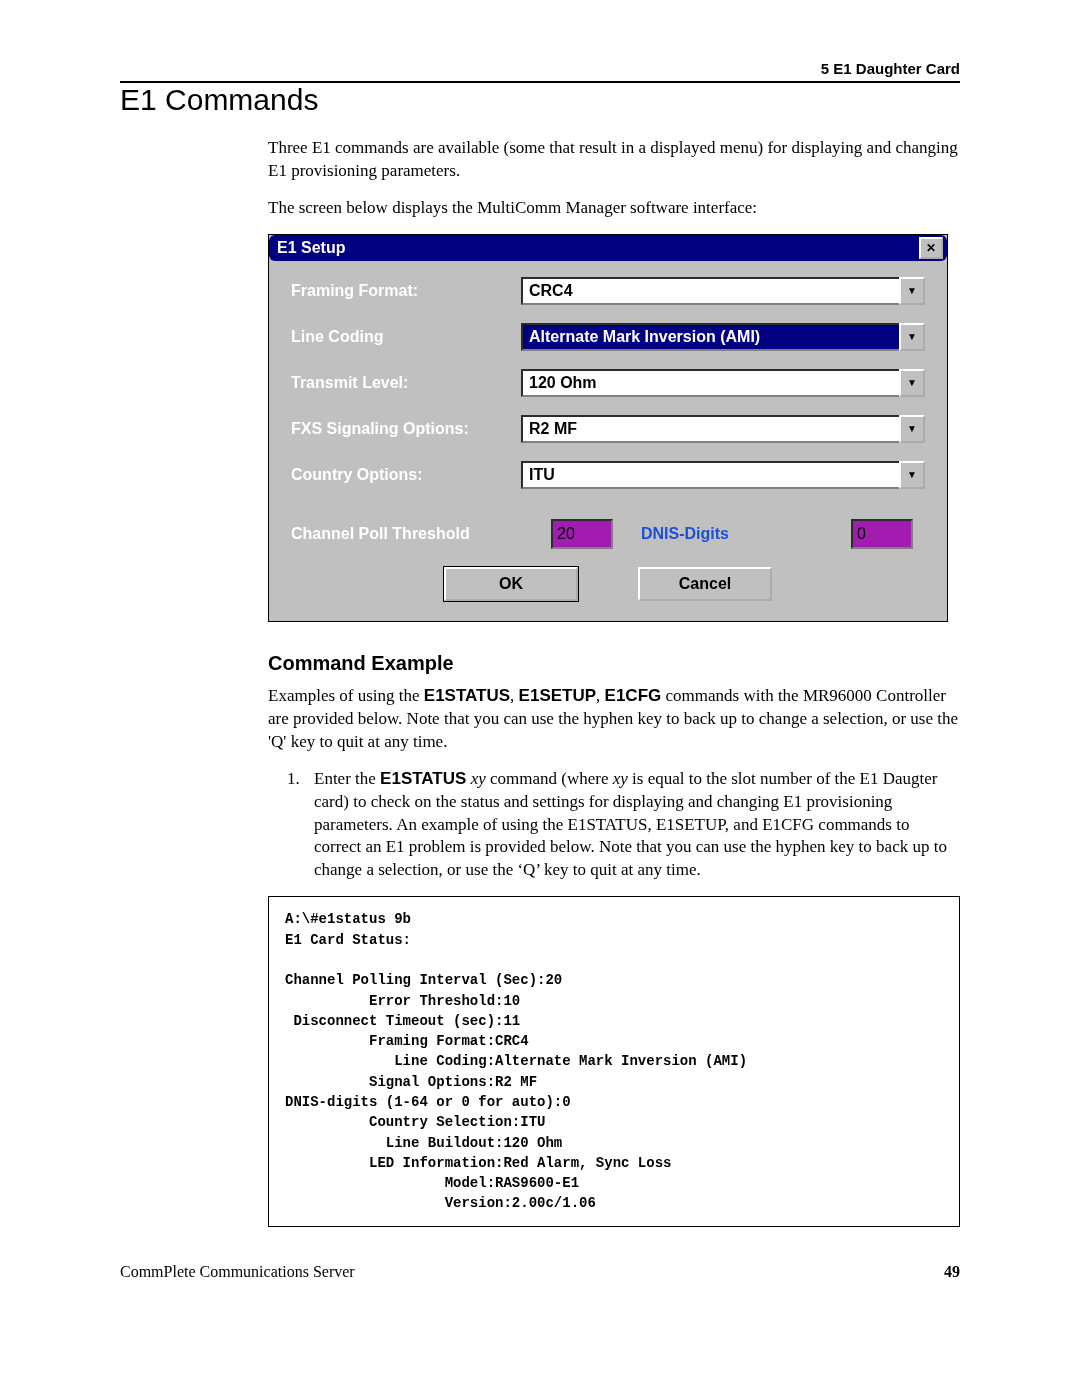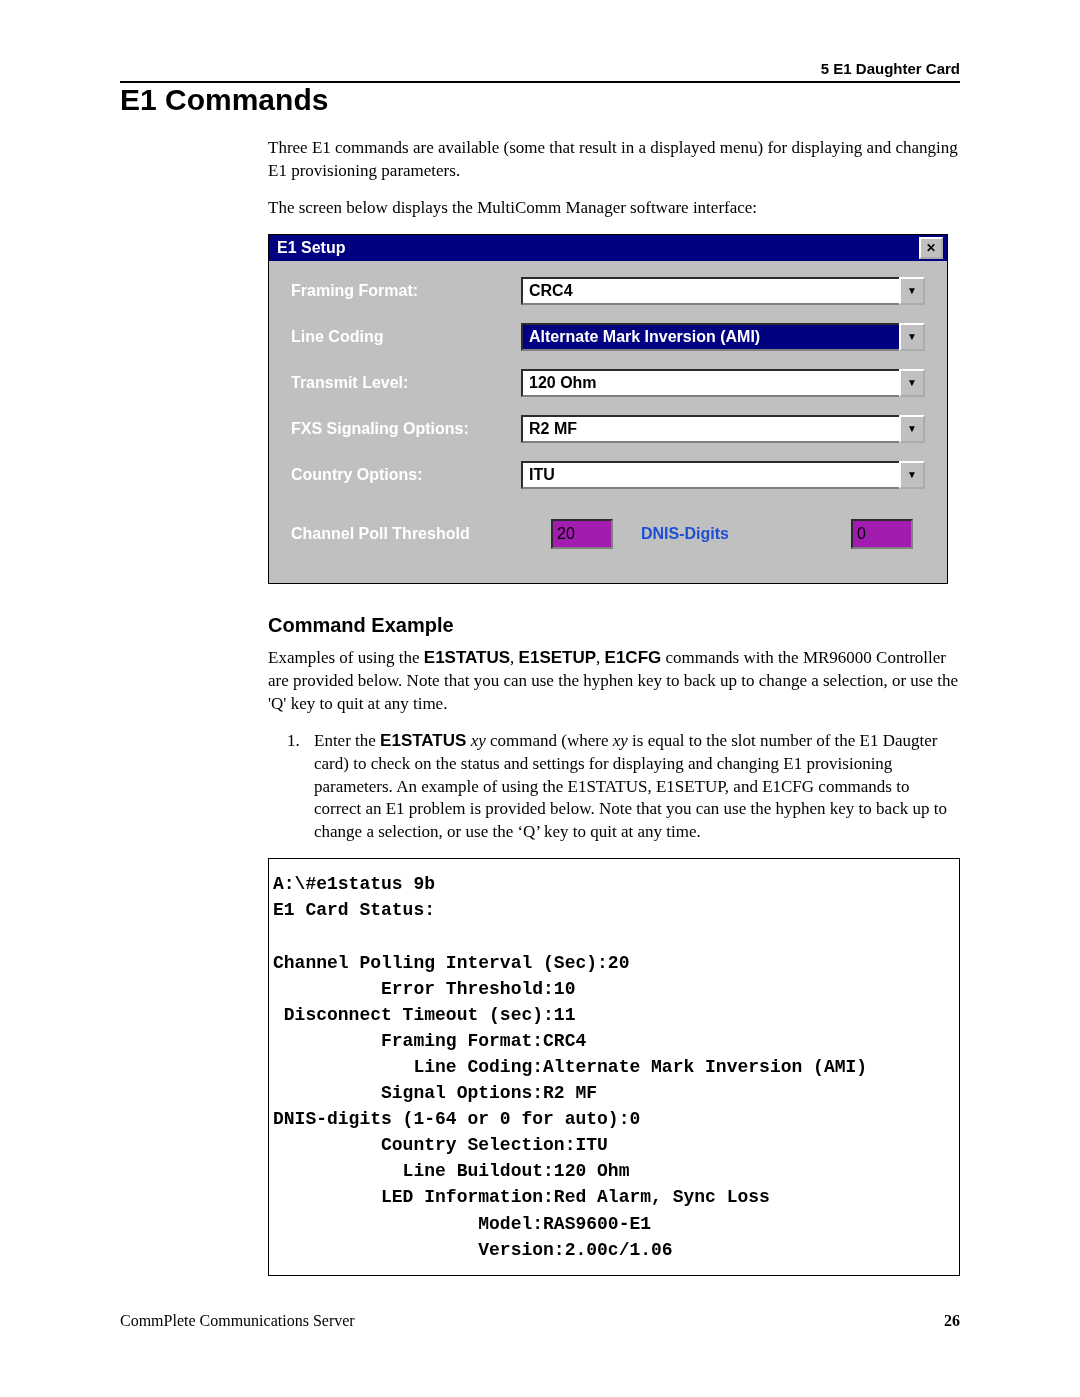--- a/index.html
+++ b/index.html
@@ -17,21 +17,21 @@
   .hdr {
     border-bottom: 2px solid #000;
     text-align: right;
     font-family: Arial, Helvetica, sans-serif;
     font-weight: 700;
     font-size: 15px;
     padding-bottom: 4px;
   }
   h1.section {
     font-family: Arial, Helvetica, sans-serif;
-    font-weight: 700;
+    font-weight: 400;
     font-size: 30px;
     margin: 0 0 20px 0;
   }
   p.body {
     font-size: 17px;
     margin: 6px 0 14px 148px;
     line-height: 1.35;
   }
 
   
@@ -46,20 +46,21 @@
   }
   .titlebar {
     display: flex;
     align-items: center;
     justify-content: space-between;
     background: linear-gradient(#000080, #000080);
     color: #fff;
     height: 26px;
     padding: 0 4px 0 8px;
     font-weight: 700;
+    border-radius: 6px;
   }
   .close-btn {
     width: 20px; height: 18px;
     background: #c0c0c0;
     border: 2px outset #fff;
     display: flex;
     align-items: center;
     justify-content: center;
     font-size: 12px;
     font-family: Arial, sans-serif;
@@ -145,24 +146,24 @@
   ol.steps {
     margin: 8px 0 14px 148px;
     padding-left: 36px;
     font-size:17px;
     line-height:1.35;
   }
   ol.steps li { padding-left: 10px; margin-bottom: 10px; }
   .term {
     margin: 8px 0 0 148px;
     border: 1px solid #000;
-    padding: 12px 4px;
+    padding: 12px 16px;
     font-family: "Courier New", monospace;
     font-weight: 700;
-    font-size: 18px;
+    font-size: 14px;
     white-space: pre;
     line-height: 1.45;
   }
   .footer {
     margin-top: 36px;
     display:flex;
     justify-content:space-between;
     font-size:16px;
   }
   .footer .pg { font-weight:700; }
@@ -224,20 +225,24 @@
         </div>
       </div>
 
       <div class="row-double">
         <div class="lbl">Channel Poll Threshold</div>
         <div class="tiny">20</div>
         <div class="lbl2">DNIS-Digits</div>
         <div class="tiny">0</div>
       </div>
 
+      <div class="btnbar">
+        <div class="btn default">OK</div>
+        <div class="btn">Cancel</div>
+      </div>
     </div>
   </div>
 
   <h3 class="sub">Command Example</h3>
 
   <p class="body">
     <span>Examples of using the </span><b class="cmd">E1STATUS</b><span>, </span><b class="cmd">E1SETUP</b><span>, </span><b class="cmd">E1CFG</b><span> commands with the MR96000 Controller are provided below. Note that you can use the hyphen key to back up to change a selection, or use the 'Q' key to quit at any time.</span>
   </p>
 
   <ol class="steps">
@@ -257,15 +262,15 @@
           Signal Options:R2 MF
 DNIS-digits (1-64 or 0 for auto):0
           Country Selection:ITU
             Line Buildout:120 Ohm
           LED Information:Red Alarm, Sync Loss
                    Model:RAS9600-E1
                    Version:2.00c/1.06</div>
 
   <div class="footer">
     <span>CommPlete Communications Server</span>
-    <span class="pg">26</span>
+    <span class="pg">49</span>
   </div>
 </div>
 
 </body></html>

